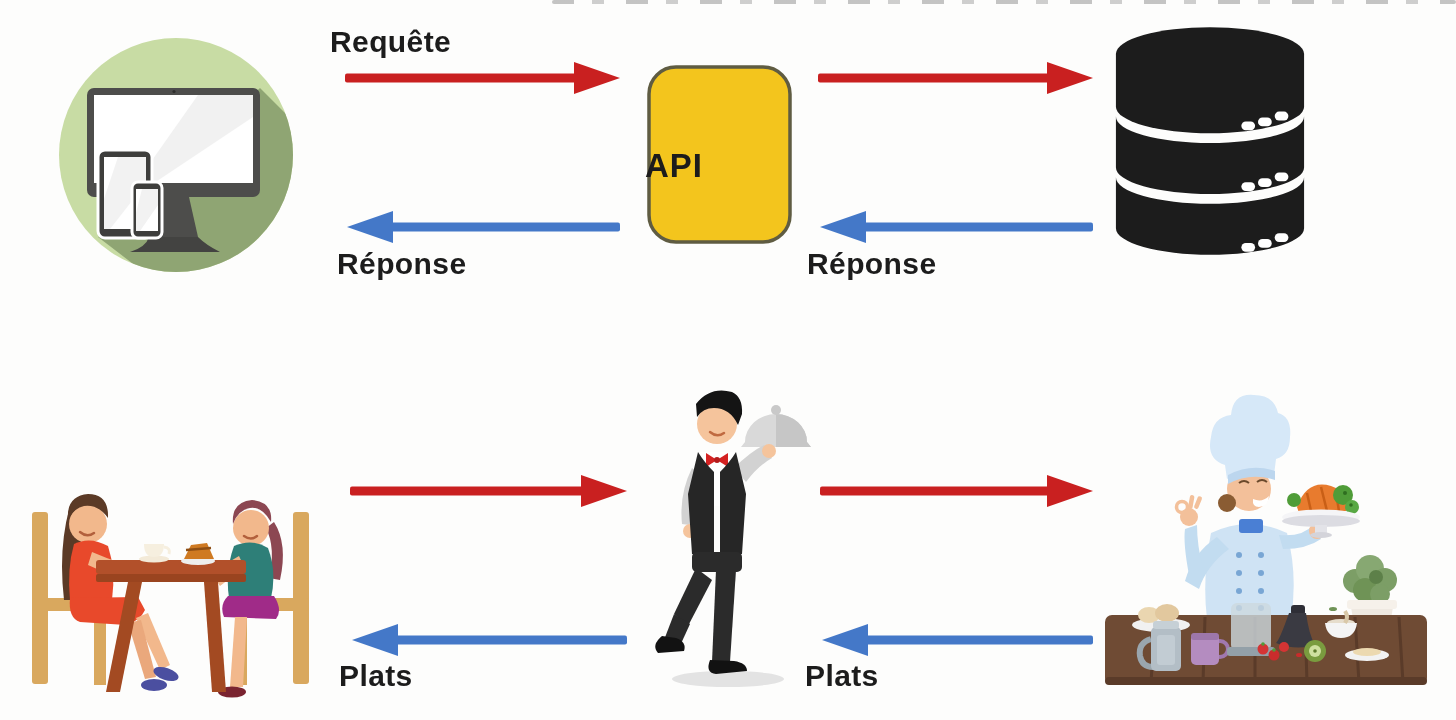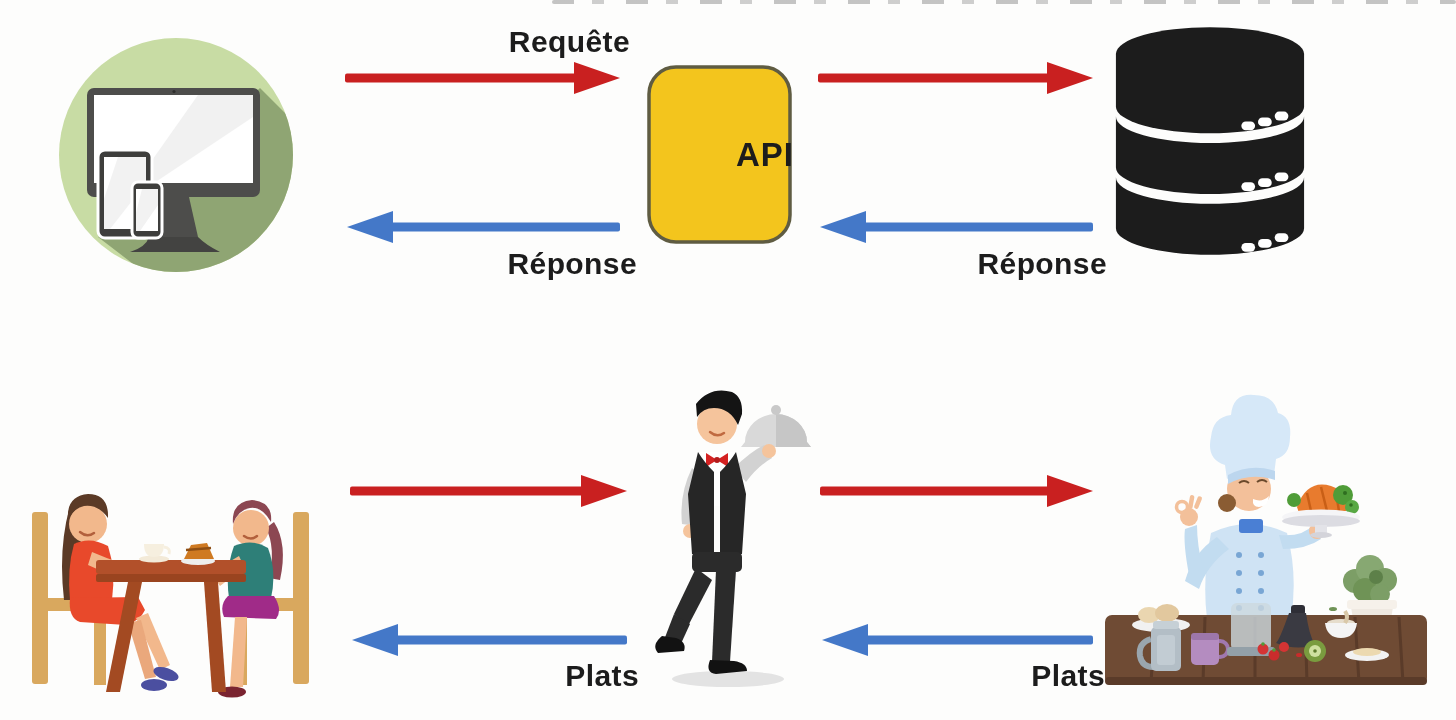--- a/index.html
+++ b/index.html
@@ -1,20 +1,20 @@
 <!DOCTYPE html>
 <html><head>
 <meta charset="utf-8">
 <style>
   html,body{margin:0;padding:0;background:#fdfdfc;}
   .stage{position:relative;width:1456px;height:720px;background:#fdfdfc;overflow:hidden;
          font-family:"Liberation Sans","DejaVu Sans",sans-serif;}
   .abs{position:absolute;}
   .label{position:absolute;font-size:30px;font-weight:600;color:#1c1c1c;
-         text-align:right;letter-spacing:.4px;line-height:1.1;}
+         text-align:left;letter-spacing:.4px;line-height:1.1;}
   .api-label{font-size:33px;font-weight:600;letter-spacing:1px;}
   .artifact{position:absolute;top:0;left:552px;width:904px;height:4px;opacity:.35;
     background:repeating-linear-gradient(90deg,#5a5a5a 0 22px,transparent 22px 40px,#777 40px 52px,transparent 52px 74px);
     border-radius:2px;}
 </style>
 </head>
 <body>
 
 <div class="stage">
 
@@ -55,21 +55,21 @@
   <svg class="abs" style="left:345px;top:60px" width="275" height="36" viewBox="0 0 275 36">
     <g fill="#c92020">
       <rect x="0" y="13.5" width="234" height="9" rx="2"></rect>
       <polygon points="229,2 275,18 229,34"></polygon>
     </g>
   </svg>
 
   <svg class="abs" style="left:645px;top:63px" width="149" height="183" viewBox="0 0 149 183">
     <rect x="4" y="4" width="141" height="175" rx="27" stroke="#5f5c42" stroke-width="3.5" fill="#f3c51d"></rect>
   </svg>
-  <div class="label api-label" style="left:645px;top:137px;width:149px">API</div>
+  <div class="label api-label" style="left:645px;top:148px;width:149px">API</div>
 
   <svg class="abs" style="left:818px;top:60px" width="275" height="36" viewBox="0 0 275 36">
     <g fill="#c92020">
       <rect x="0" y="13.5" width="234" height="9" rx="2"></rect>
       <polygon points="229,2 275,18 229,34"></polygon>
     </g>
   </svg>
 
   <svg class="abs" style="left:1112px;top:24px" width="196" height="236" viewBox="0 0 200 240">
     <g fill="#1c1c1c">

